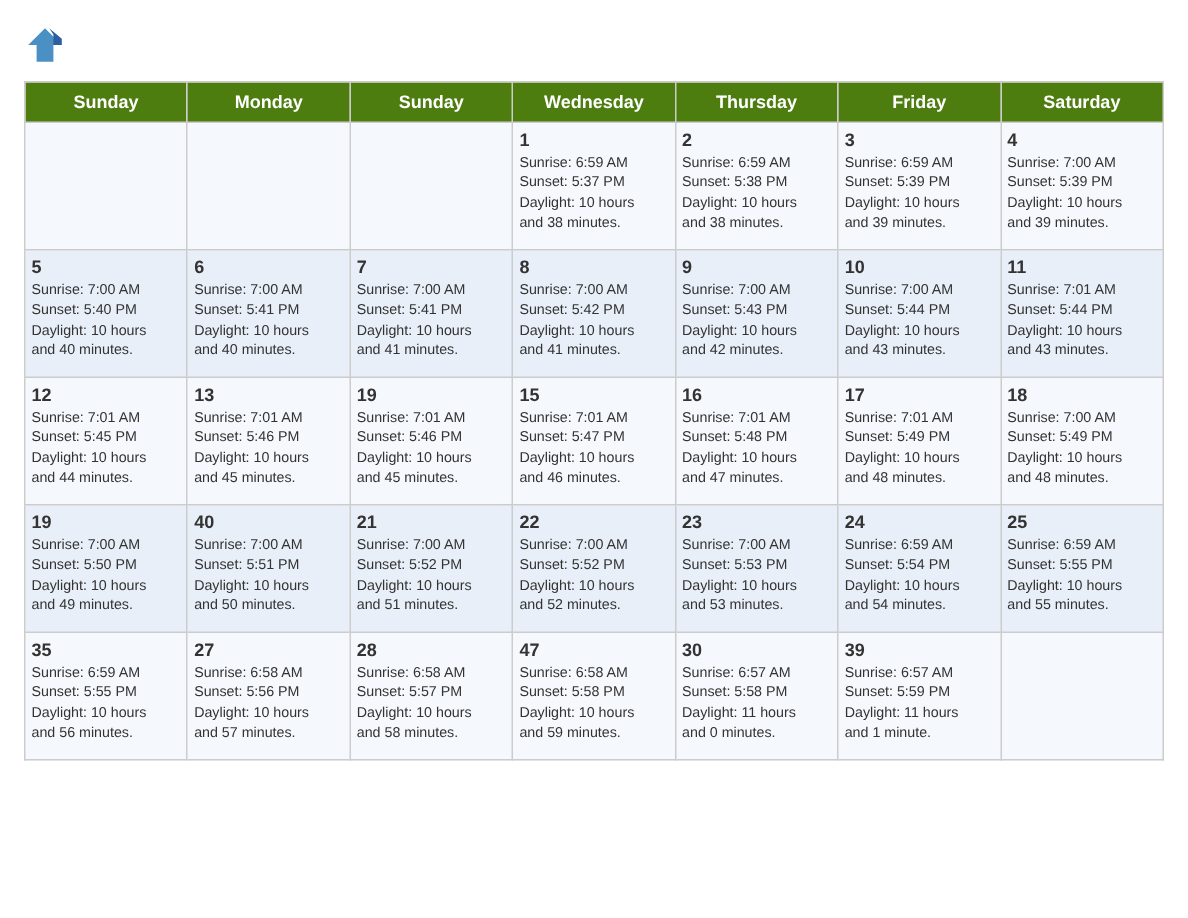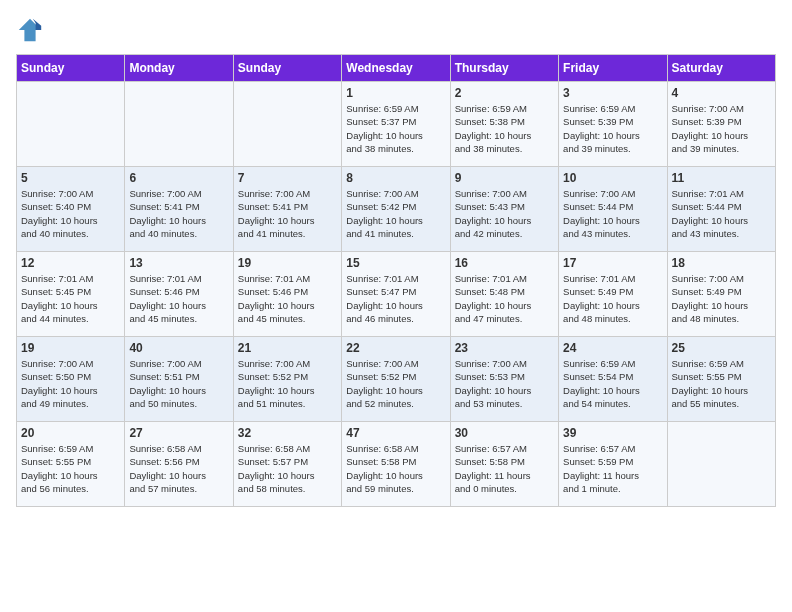--- a/index.html
+++ b/index.html
@@ -46,26 +46,26 @@
     .subtitle {
       font-size: 16px;
       color: #555;
     }
     table {
       width: 100%;
       border-collapse: collapse;
       table-layout: fixed;
     }
     thead tr th {
-      background-color: #6d28d9;
+      background-color: #4d7c0f;
       color: #fff;
       font-size: 12px;
       font-weight: bold;
       padding: 6px 4px;
-      text-align: left;
+      text-align: center;
       border: 1px solid #ccc;
     }
     tbody tr td {
       vertical-align: top;
       border: 1px solid #ccc;
       padding: 4px 4px;
       font-size: 10px;
       color: #333;
       height: 85px;
     }
@@ -302,35 +302,35 @@
         <td>
           <span class="day-number">25</span>
           <div class="day-info" style="white-space: pre-line;">Sunrise: 6:59 AM
 Sunset: 5:55 PM
 Daylight: 10 hours
 and 55 minutes.</div>
         </td>
       </tr>
       <tr>
         <td>
-          <span class="day-number">20</span>
+          <span class="day-number">35</span>
           <div class="day-info" style="white-space: pre-line;">Sunrise: 6:59 AM
 Sunset: 5:55 PM
 Daylight: 10 hours
 and 56 minutes.</div>
         </td>
         <td>
           <span class="day-number">27</span>
           <div class="day-info" style="white-space: pre-line;">Sunrise: 6:58 AM
 Sunset: 5:56 PM
 Daylight: 10 hours
 and 57 minutes.</div>
         </td>
         <td>
-          <span class="day-number">32</span>
+          <span class="day-number">28</span>
           <div class="day-info" style="white-space: pre-line;">Sunrise: 6:58 AM
 Sunset: 5:57 PM
 Daylight: 10 hours
 and 58 minutes.</div>
         </td>
         <td>
           <span class="day-number">47</span>
           <div class="day-info" style="white-space: pre-line;">Sunrise: 6:58 AM
 Sunset: 5:58 PM
 Daylight: 10 hours

